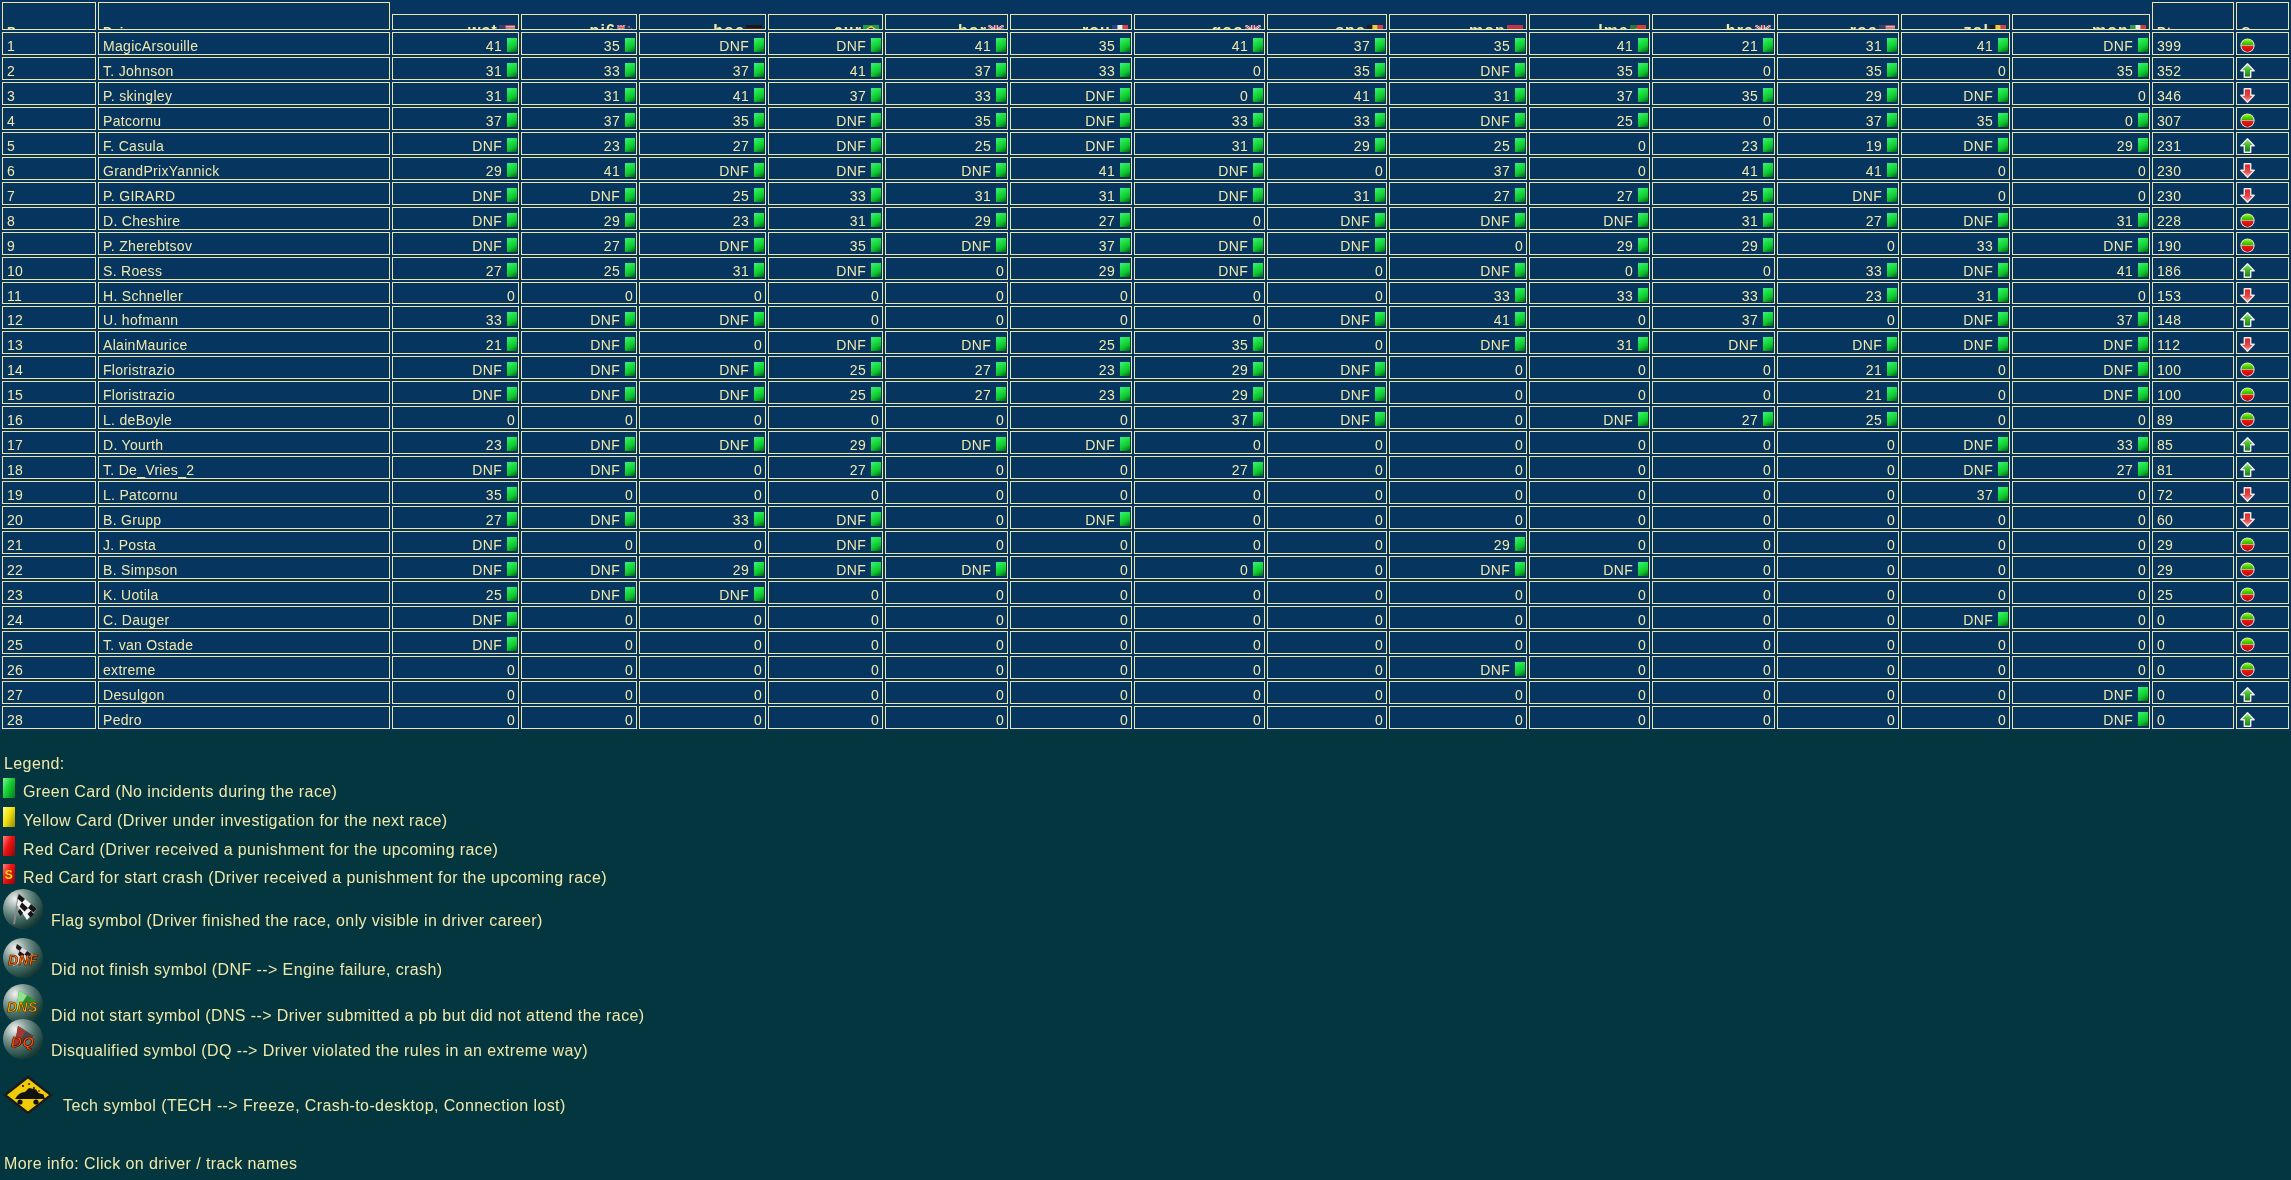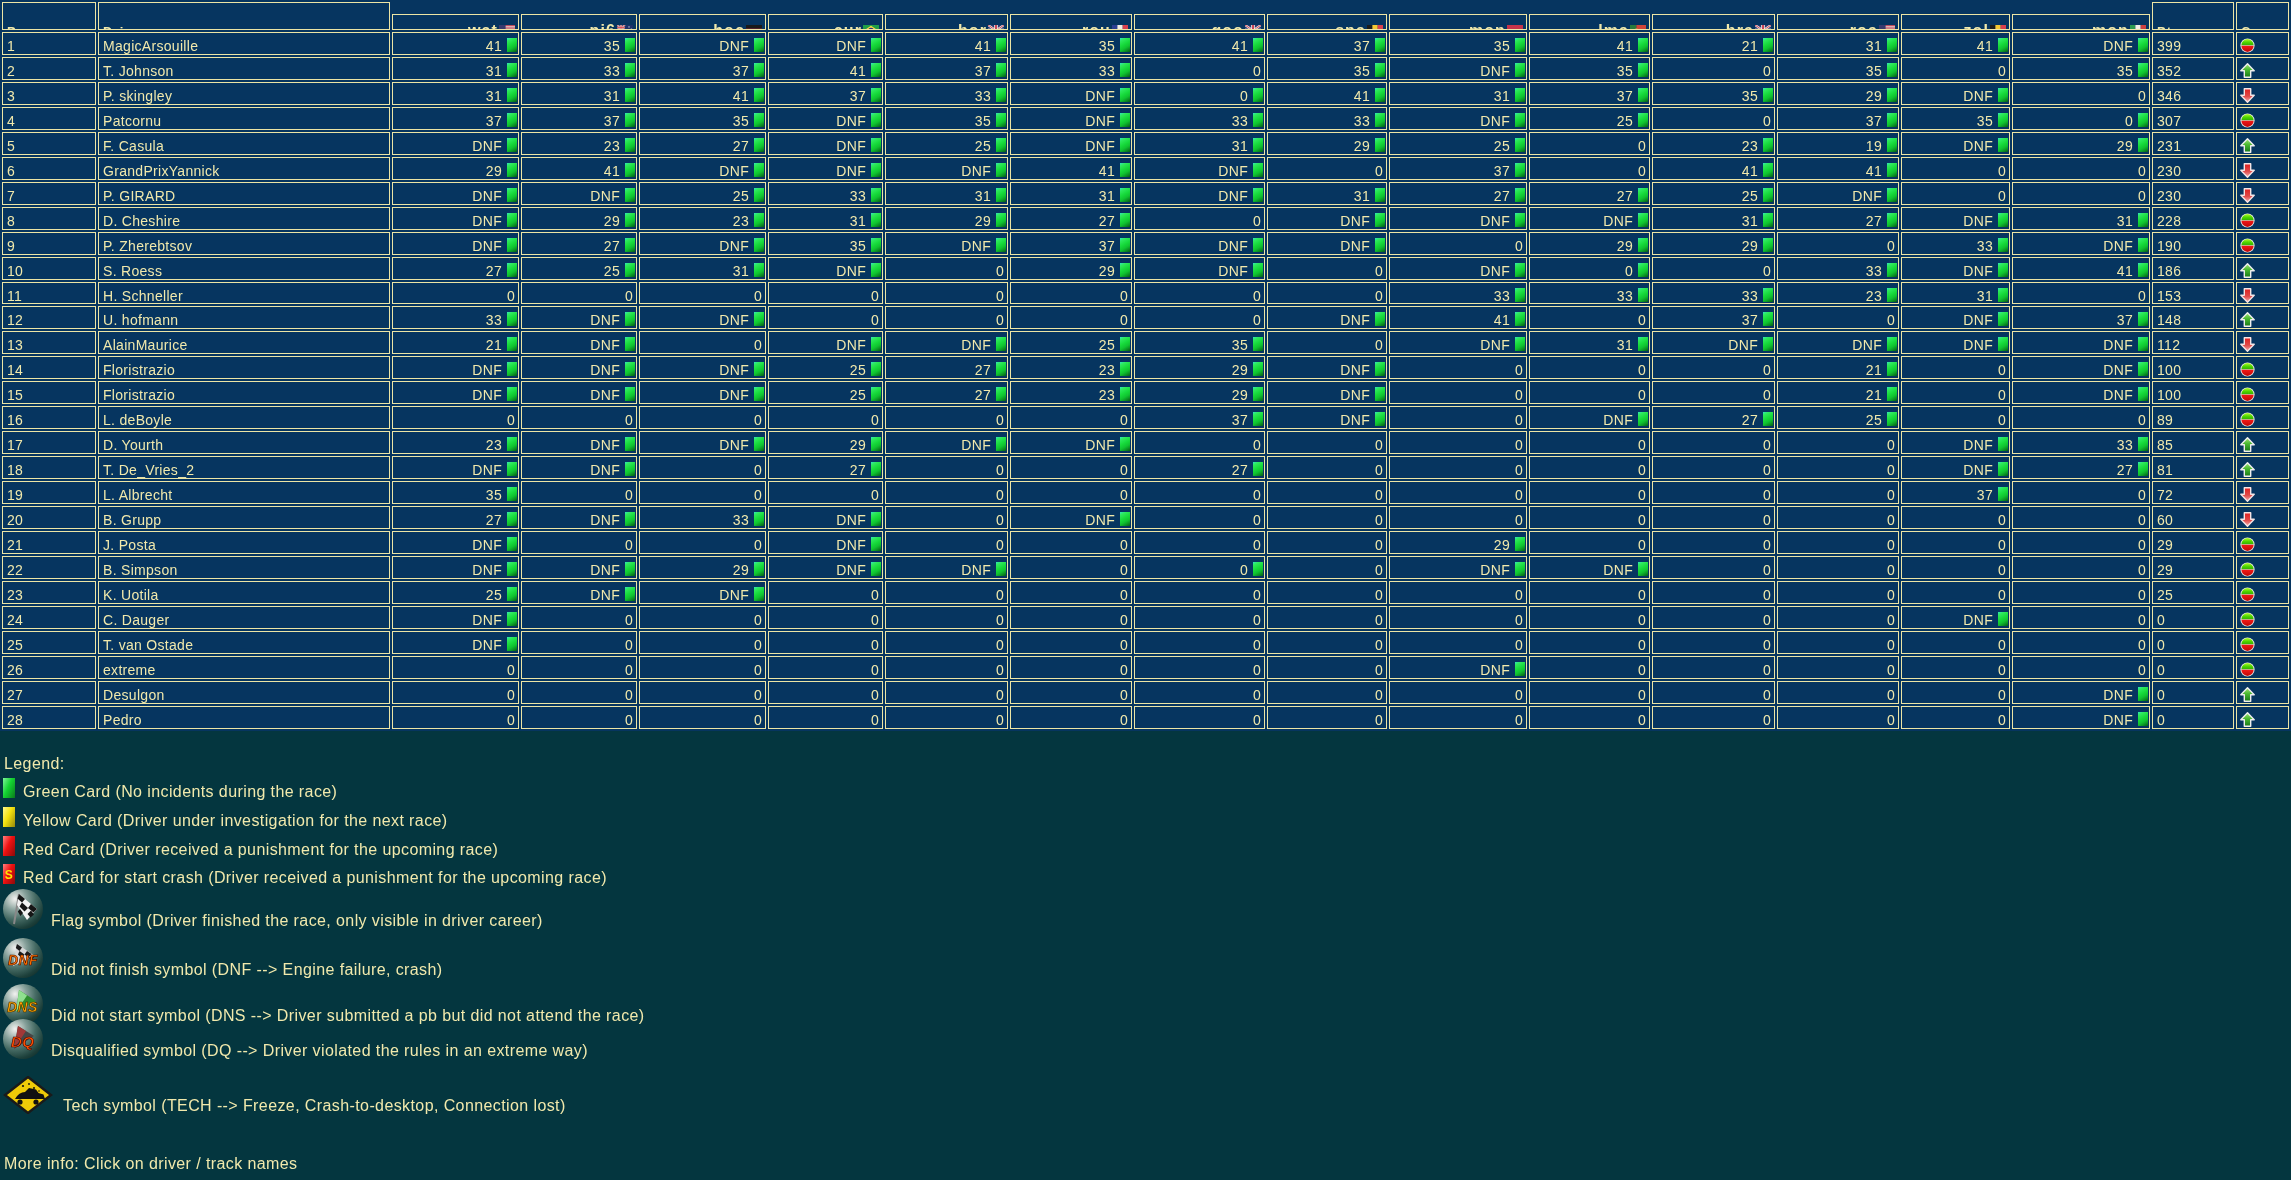--- a/index.html
+++ b/index.html
@@ -655,21 +655,21 @@
         <defs>
           <linearGradient id="ug" x1="0" y1="0" x2="0" y2="1">
             <stop offset="0" stop-color="#a8e87a"></stop>
             <stop offset="0.45" stop-color="#48b830"></stop>
             <stop offset="1" stop-color="#187818"></stop>
           </linearGradient>
         </defs>
         <polygon points="7.5,0.8 14.2,7.8 10.7,7.8 10.7,14.2 4.3,14.2 4.3,7.8 0.8,7.8" fill="url(#ug)" stroke="#eeeeee" stroke-width="1.4" stroke-linejoin="round"></polygon>
       </svg></div>
 <div class="c pl">19</div>
-<div class="c pl">L. Albrecht</div>
+<div class="c pl">L. Patcornu</div>
 <div class="c vr">35<i class="gc"></i></div>
 <div class="c vr z">0</div>
 <div class="c vr z">0</div>
 <div class="c vr z">0</div>
 <div class="c vr z">0</div>
 <div class="c vr z">0</div>
 <div class="c vr z">0</div>
 <div class="c vr z">0</div>
 <div class="c vr z">0</div>
 <div class="c vr z">0</div>

